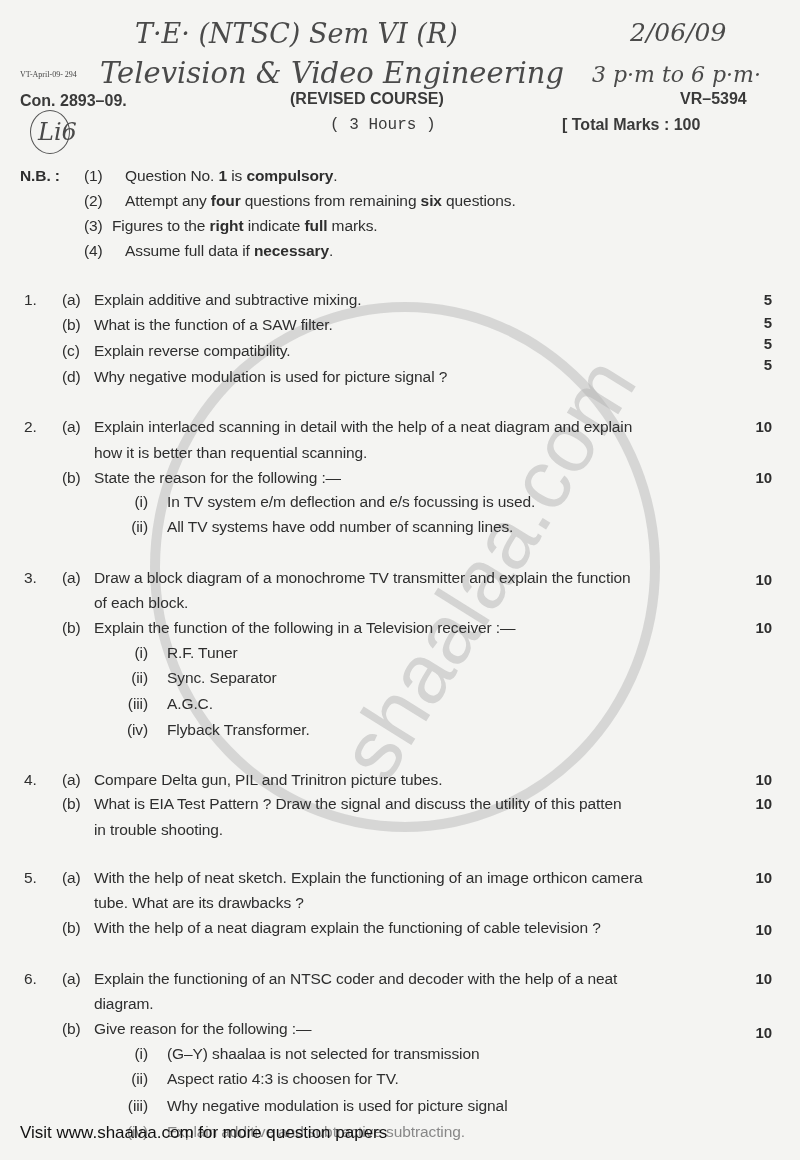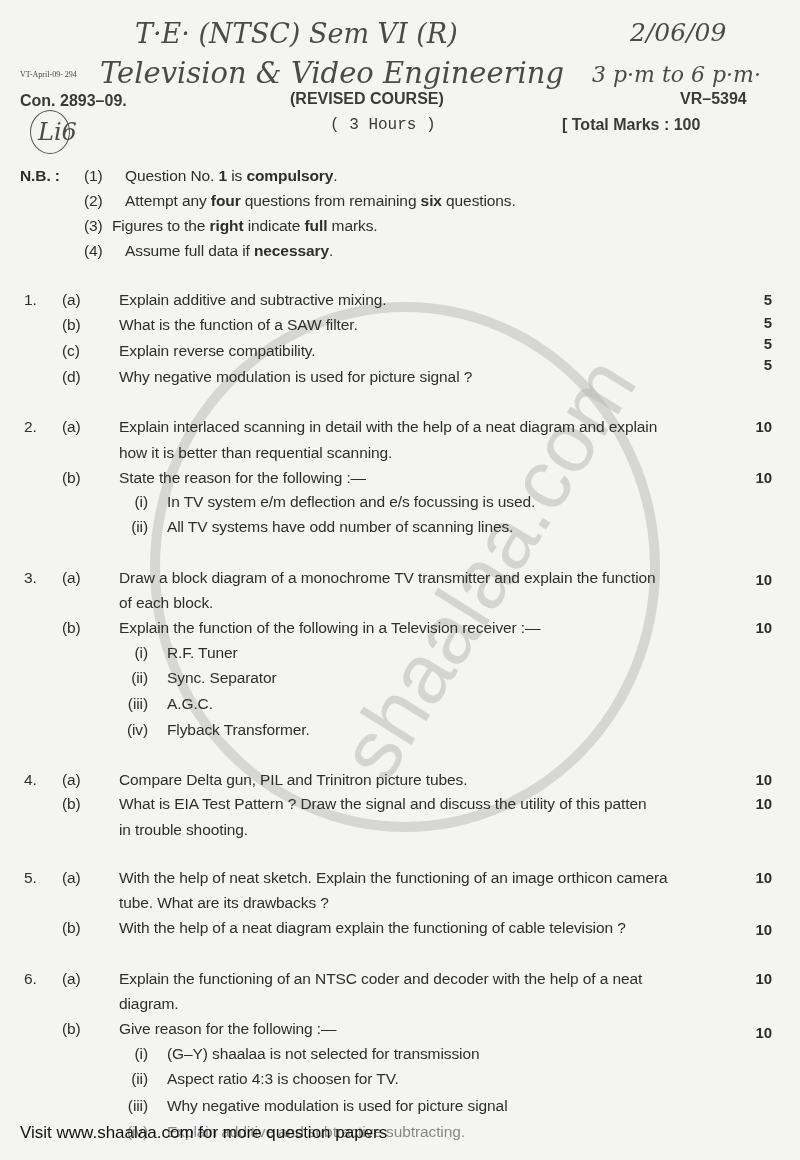--- a/index.html
+++ b/index.html
@@ -9,21 +9,21 @@
     font-family: "Liberation Sans", sans-serif;
     color: #2e2e2e;
   }
   .abs { position: absolute; white-space: nowrap; }
   .hand { font-family: "DejaVu Serif", serif; font-style: italic; color: #4a4a4a; font-weight: normal; }
   .bold { font-weight: bold; }
   .hdr { font-size: 16px; color: #3a3a3a; }
   .line { position: absolute; font-size: 15.5px; line-height: 20px; white-space: nowrap; letter-spacing: -0.1px; }
   .qn { position: absolute; left: 24px; }
   .sub { position: absolute; left: 62px; }
-  .txt { position: absolute; left: 119px; }
+  .txt { position: absolute; left: 94px; }
   .roman { position: absolute; text-align: right; width: 40px; left: 108px; }
   .rtxt { position: absolute; left: 167px; }
   .mark { position: absolute; right: 28px; font-weight: bold; font-size: 15px; width: 28px; text-align: right; }
   .watermark-circle {
     position: absolute; left: 150px; top: 302px; width: 510px; height: 530px;
     border: 10px solid rgba(190,190,190,0.55); border-radius: 50%; box-sizing: border-box;
   }
   .watermark-text {
     position: absolute; left: 250px; top: 520px; font-size: 84px; color: rgba(180,180,180,0.5);
     transform: rotate(-58deg); transform-origin: center; font-family: "Liberation Sans", sans-serif;

